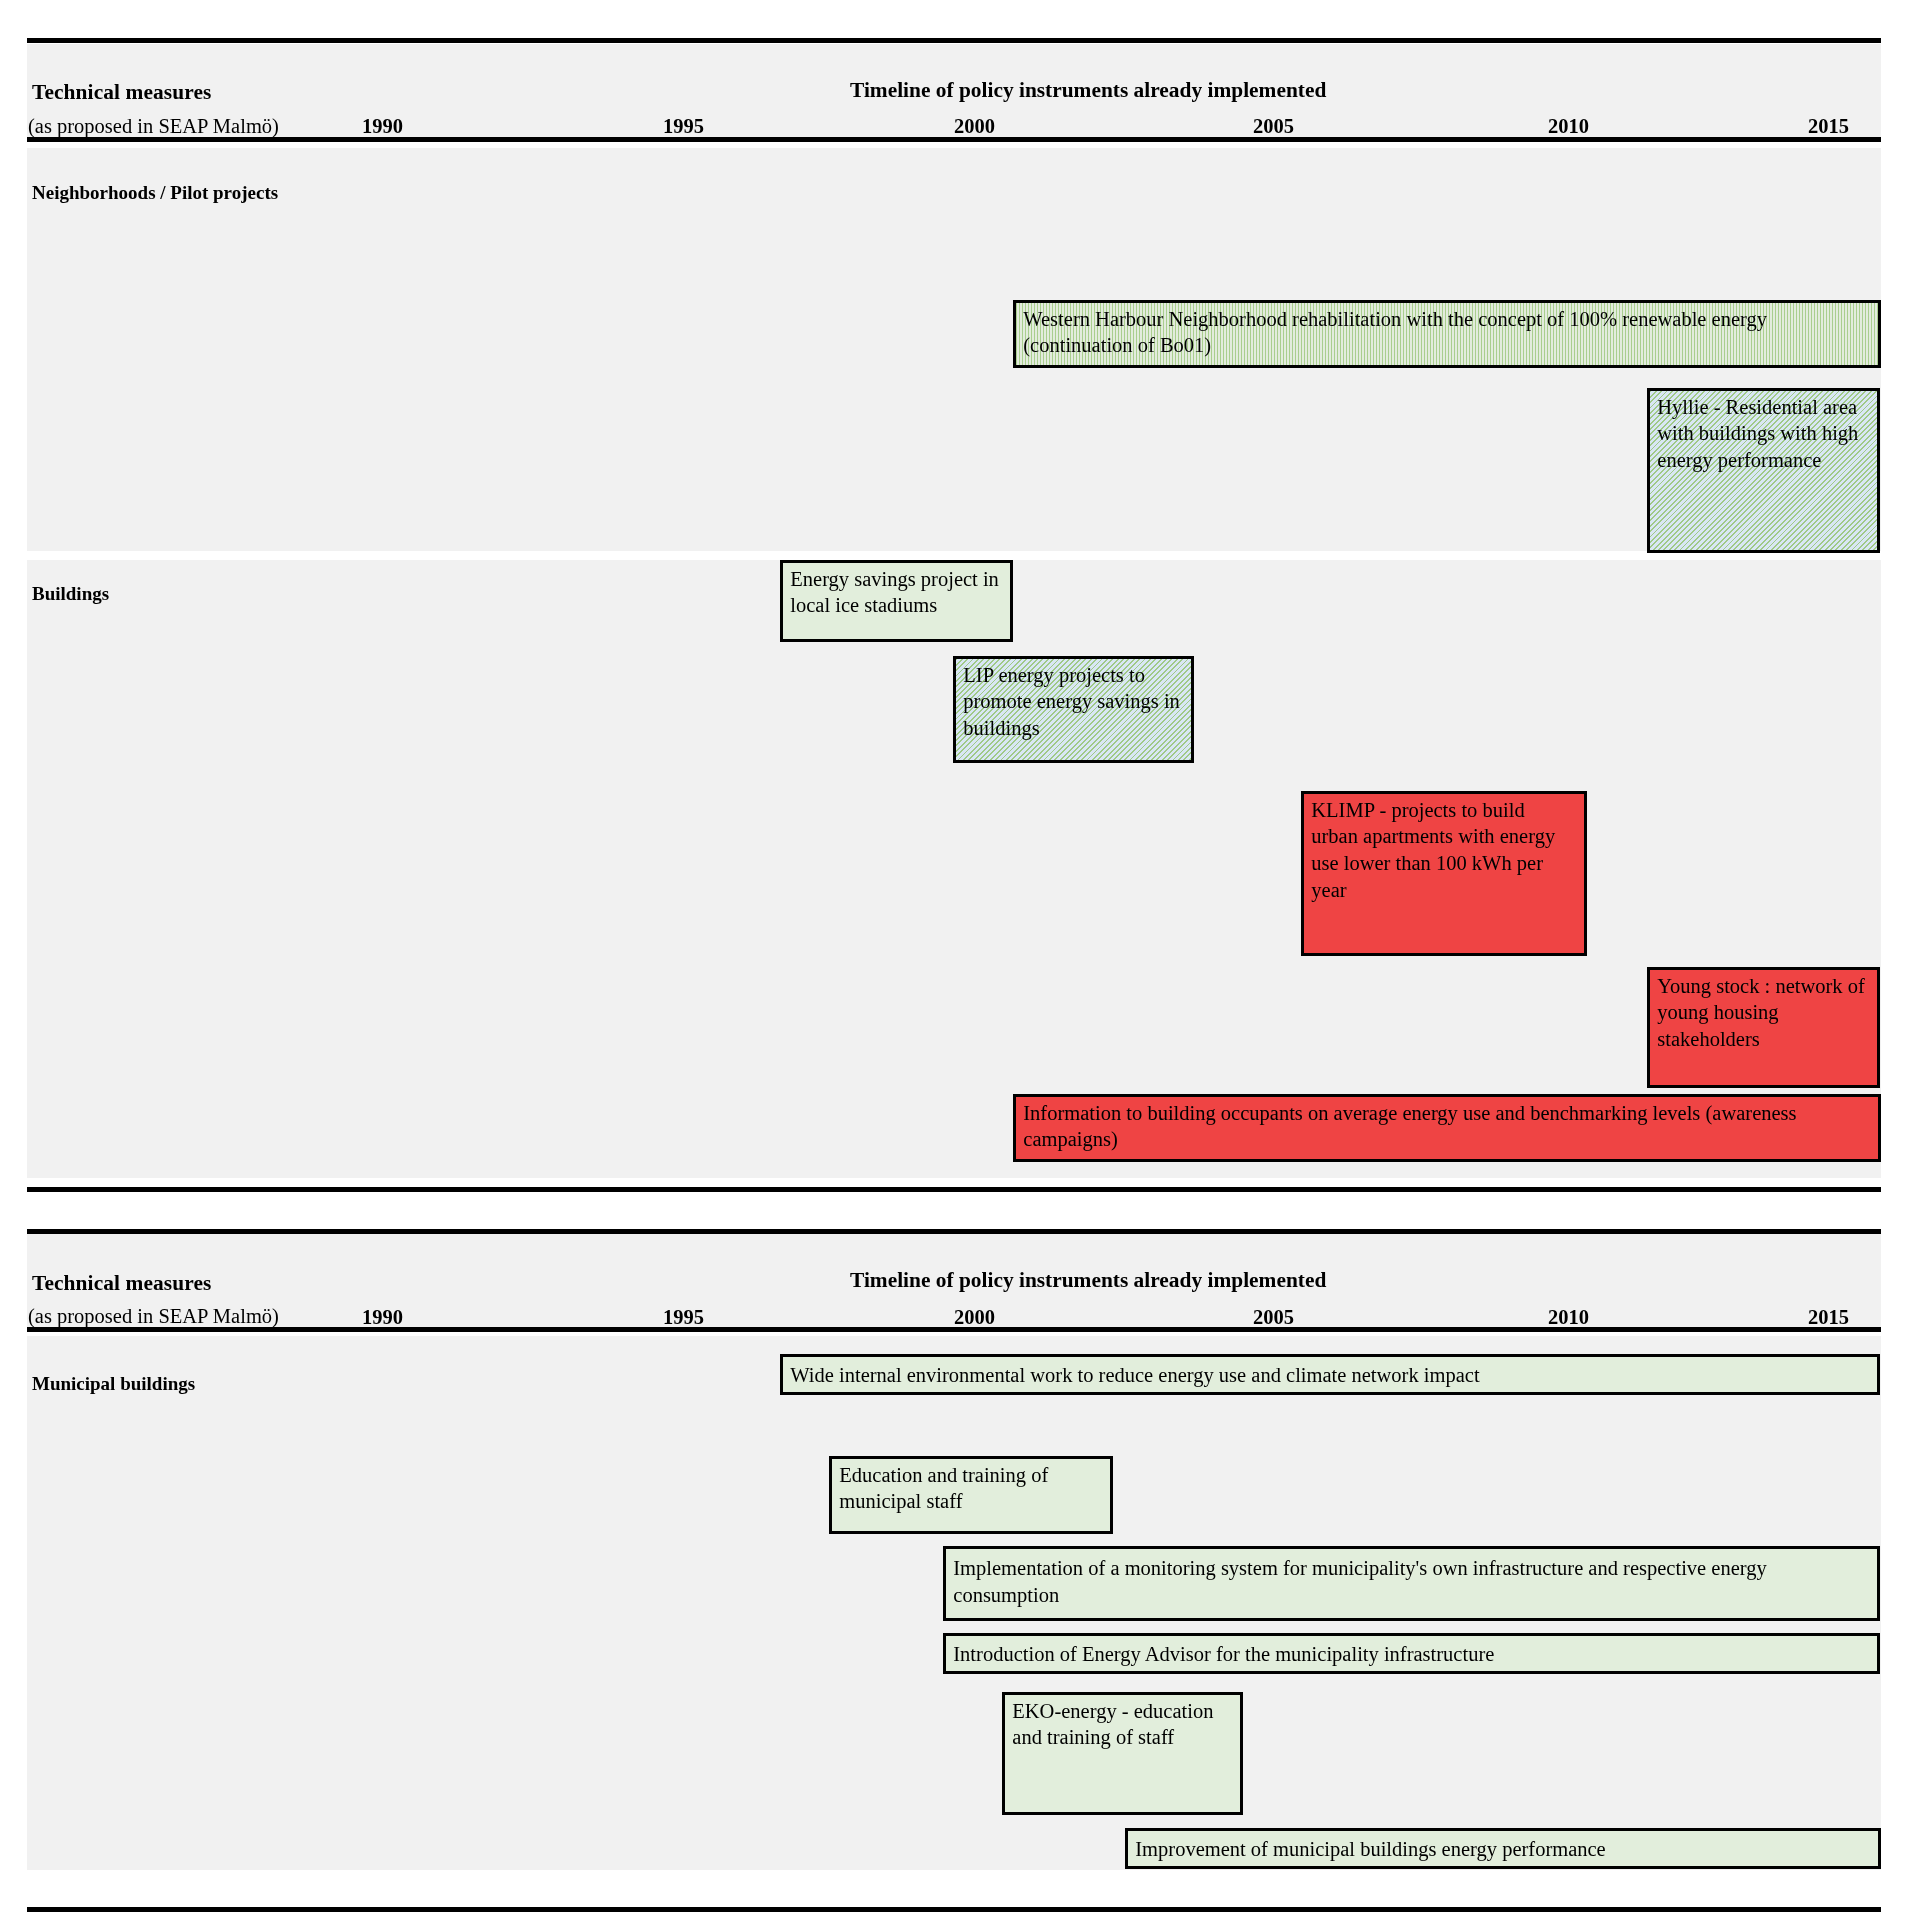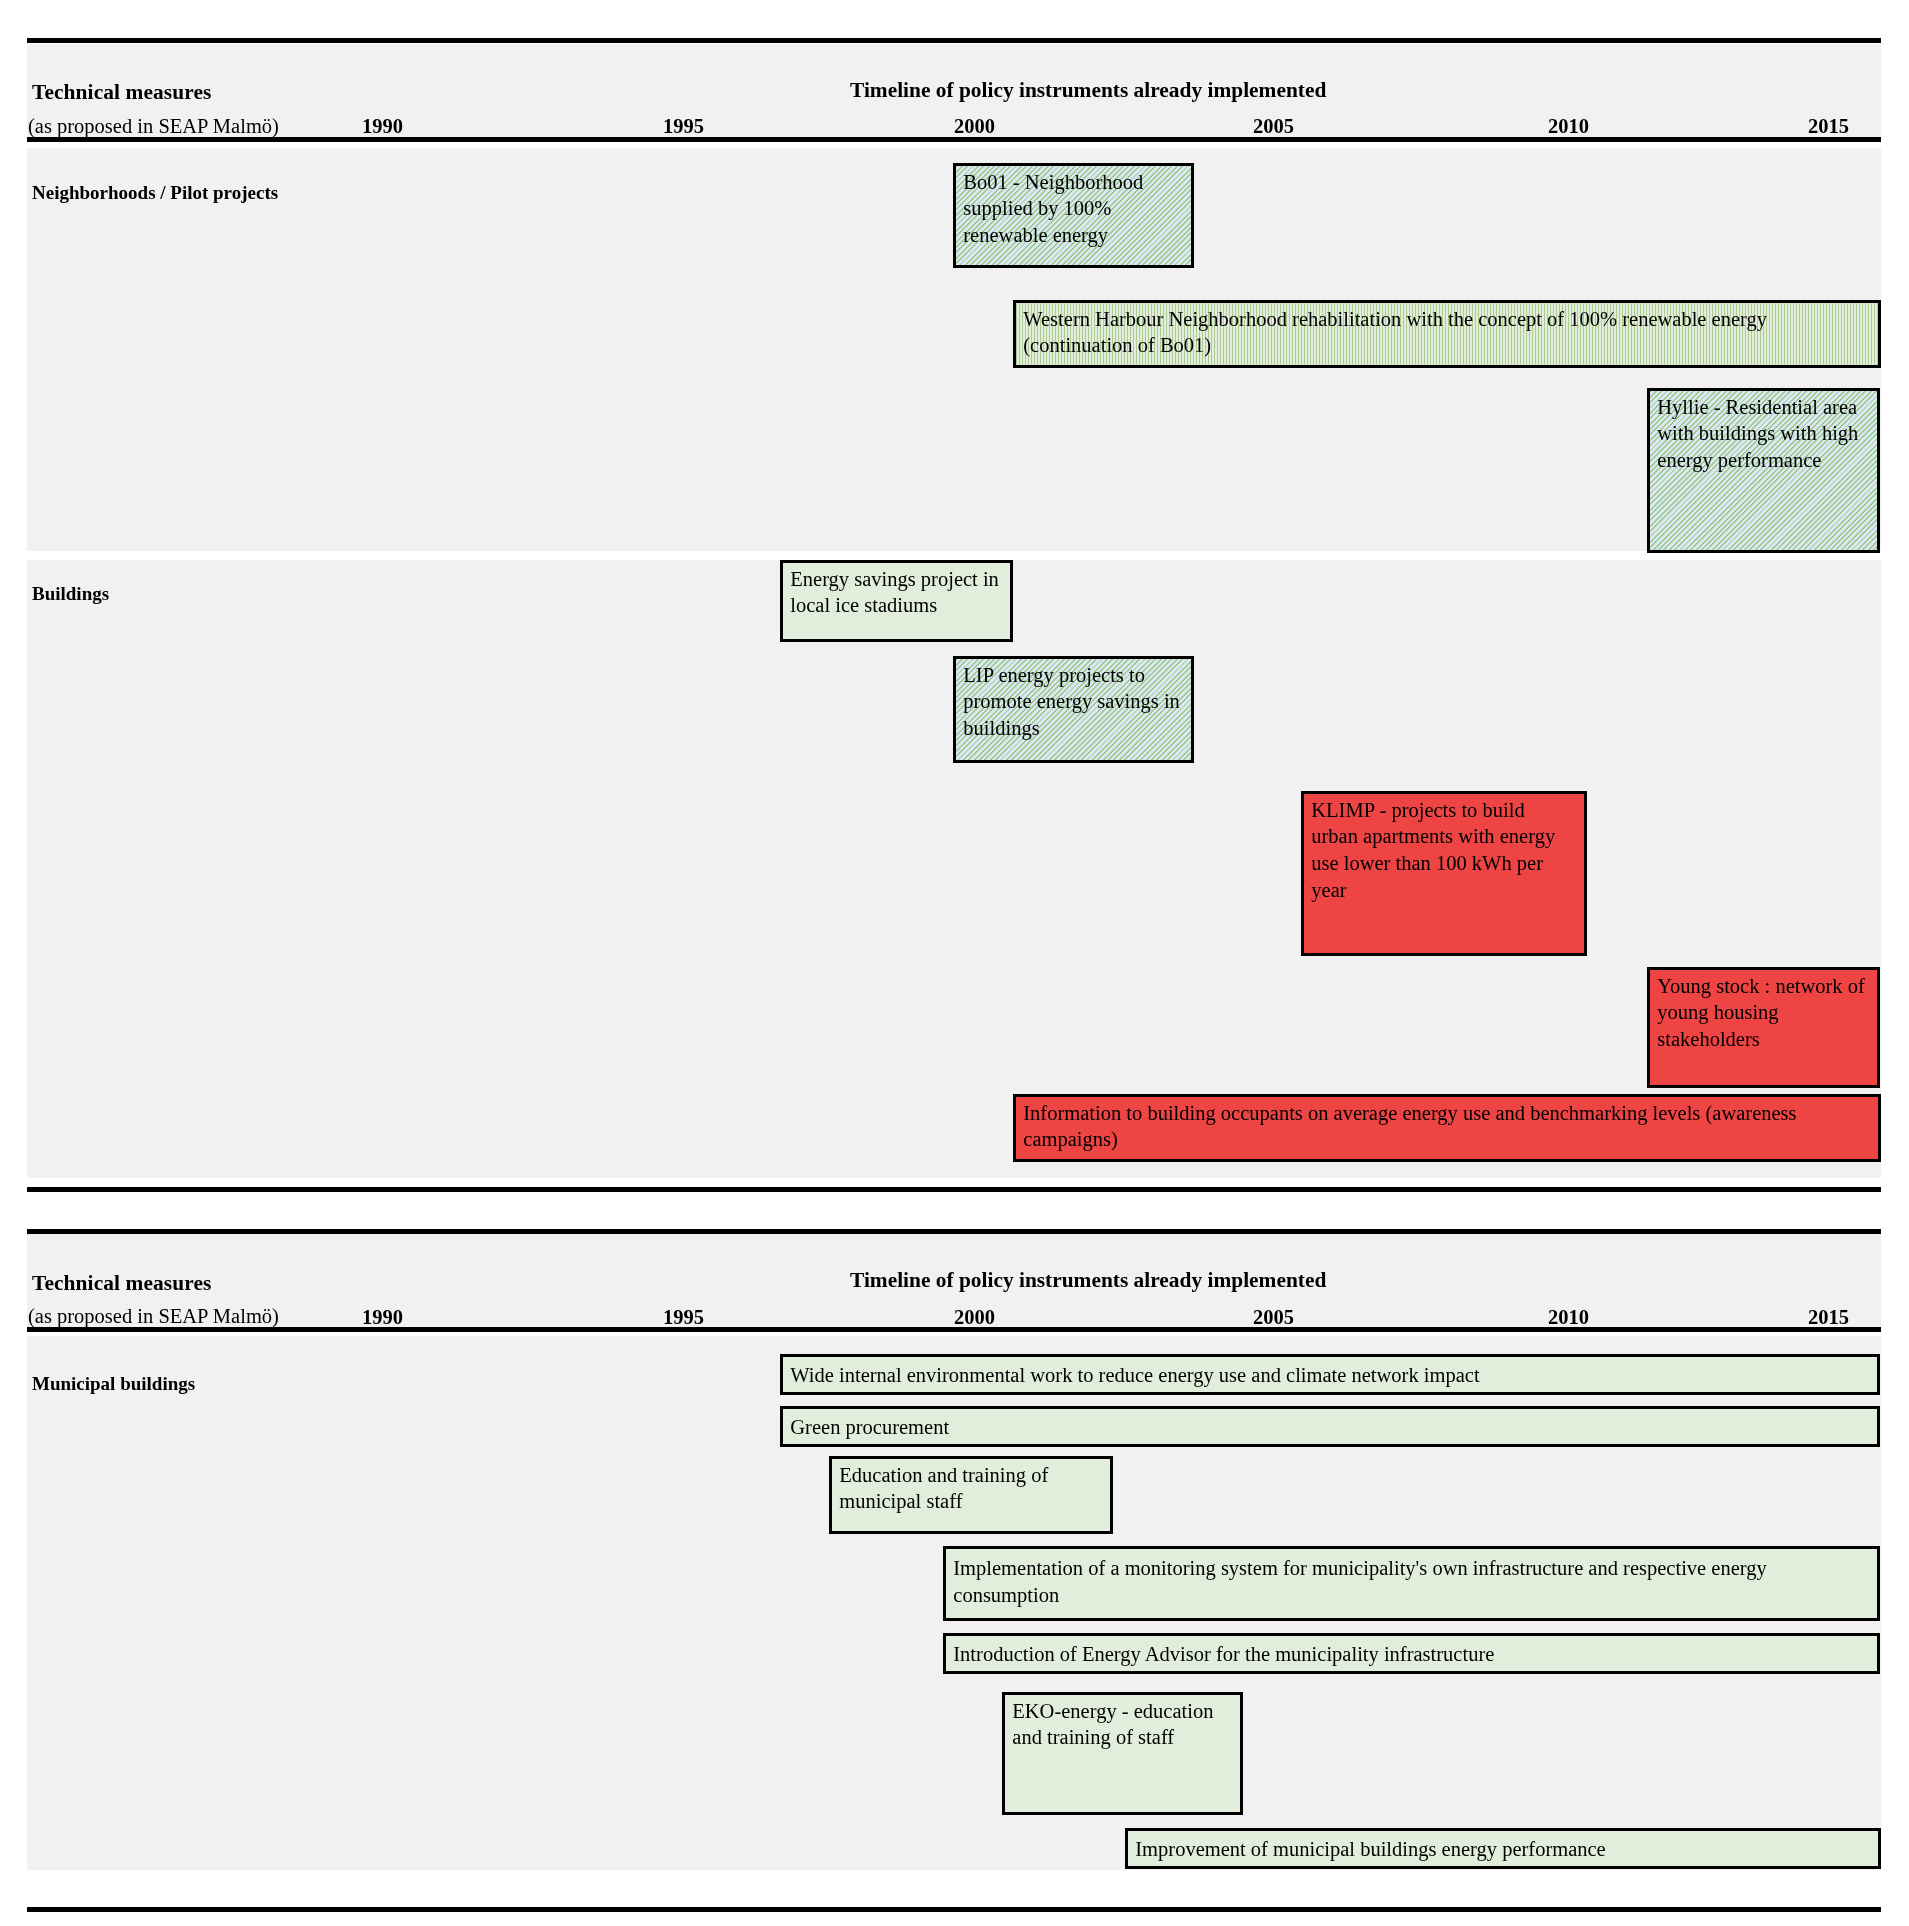--- a/index.html
+++ b/index.html
@@ -88,23 +88,20 @@
   <div class="year" style="left:932px;top:115px;width:85px;">2000</div>
   <div class="year" style="left:1231px;top:115px;width:85px;">2005</div>
   <div class="year" style="left:1526px;top:115px;width:85px;">2010</div>
   <div class="year" style="left:1786px;top:115px;width:85px;">2015</div>
 
   <div class="panel-rule" style="top:137px;"></div>
 
   <div class="band" style="top:148px;height:403px;"></div>
   <div class="grp-label" style="left:32px;top:167px;">Neighborhoods / Pilot projects</div>
 
-  <div class="bar fill-hatch" style="left:953px;top:163px;width:241px;height:105px;">
-    <div class="txt" style="width:218px;">Bo01 - Neighborhood supplied by 100% renewable energy</div>
-  </div>
 
   <div class="bar fill-hatch2" style="left:1013px;top:300px;width:868px;height:68px;">
     <div class="txt" style="width:844px;">Western Harbour Neighborhood rehabilitation with the concept of 100% renewable energy (continuation of Bo01)</div>
   </div>
 
   <div class="bar fill-hatch" style="left:1647px;top:388px;width:233px;height:165px;">
     <div class="txt" style="width:210px;">Hyllie - Residential area with buildings with high energy performance</div>
   </div>
 
   <div class="band" style="top:560px;height:618px;"></div>
@@ -149,23 +146,20 @@
 
   <div class="panel-rule" style="top:1327px;"></div>
 
   <div class="band" style="top:1336px;height:534px;"></div>
   <div class="grp-label" style="left:32px;top:1358px;">Municipal buildings</div>
 
   <div class="bar fill-green" style="left:780px;top:1354px;width:1100px;height:41px;">
     <div class="txt" style="width:1077px;top:5.1px;">Wide internal environmental work to reduce energy use and climate network impact</div>
   </div>
 
-  <div class="bar fill-green" style="left:780px;top:1406px;width:1100px;height:41px;">
-    <div class="txt" style="width:1077px;top:5.1px;">Green procurement</div>
-  </div>
 
   <div class="bar fill-green" style="left:829px;top:1456px;width:284px;height:78px;">
     <div class="txt" style="width:262px;">Education and training of municipal staff</div>
   </div>
 
   <div class="bar fill-green" style="left:943px;top:1633px;width:937px;height:41px;">
     <div class="txt" style="width:915px;top:5.1px;">Introduction of Energy Advisor for the municipality infrastructure</div>
   </div>
 
   <div class="bar fill-green" style="left:943px;top:1546px;width:937px;height:75px;">

